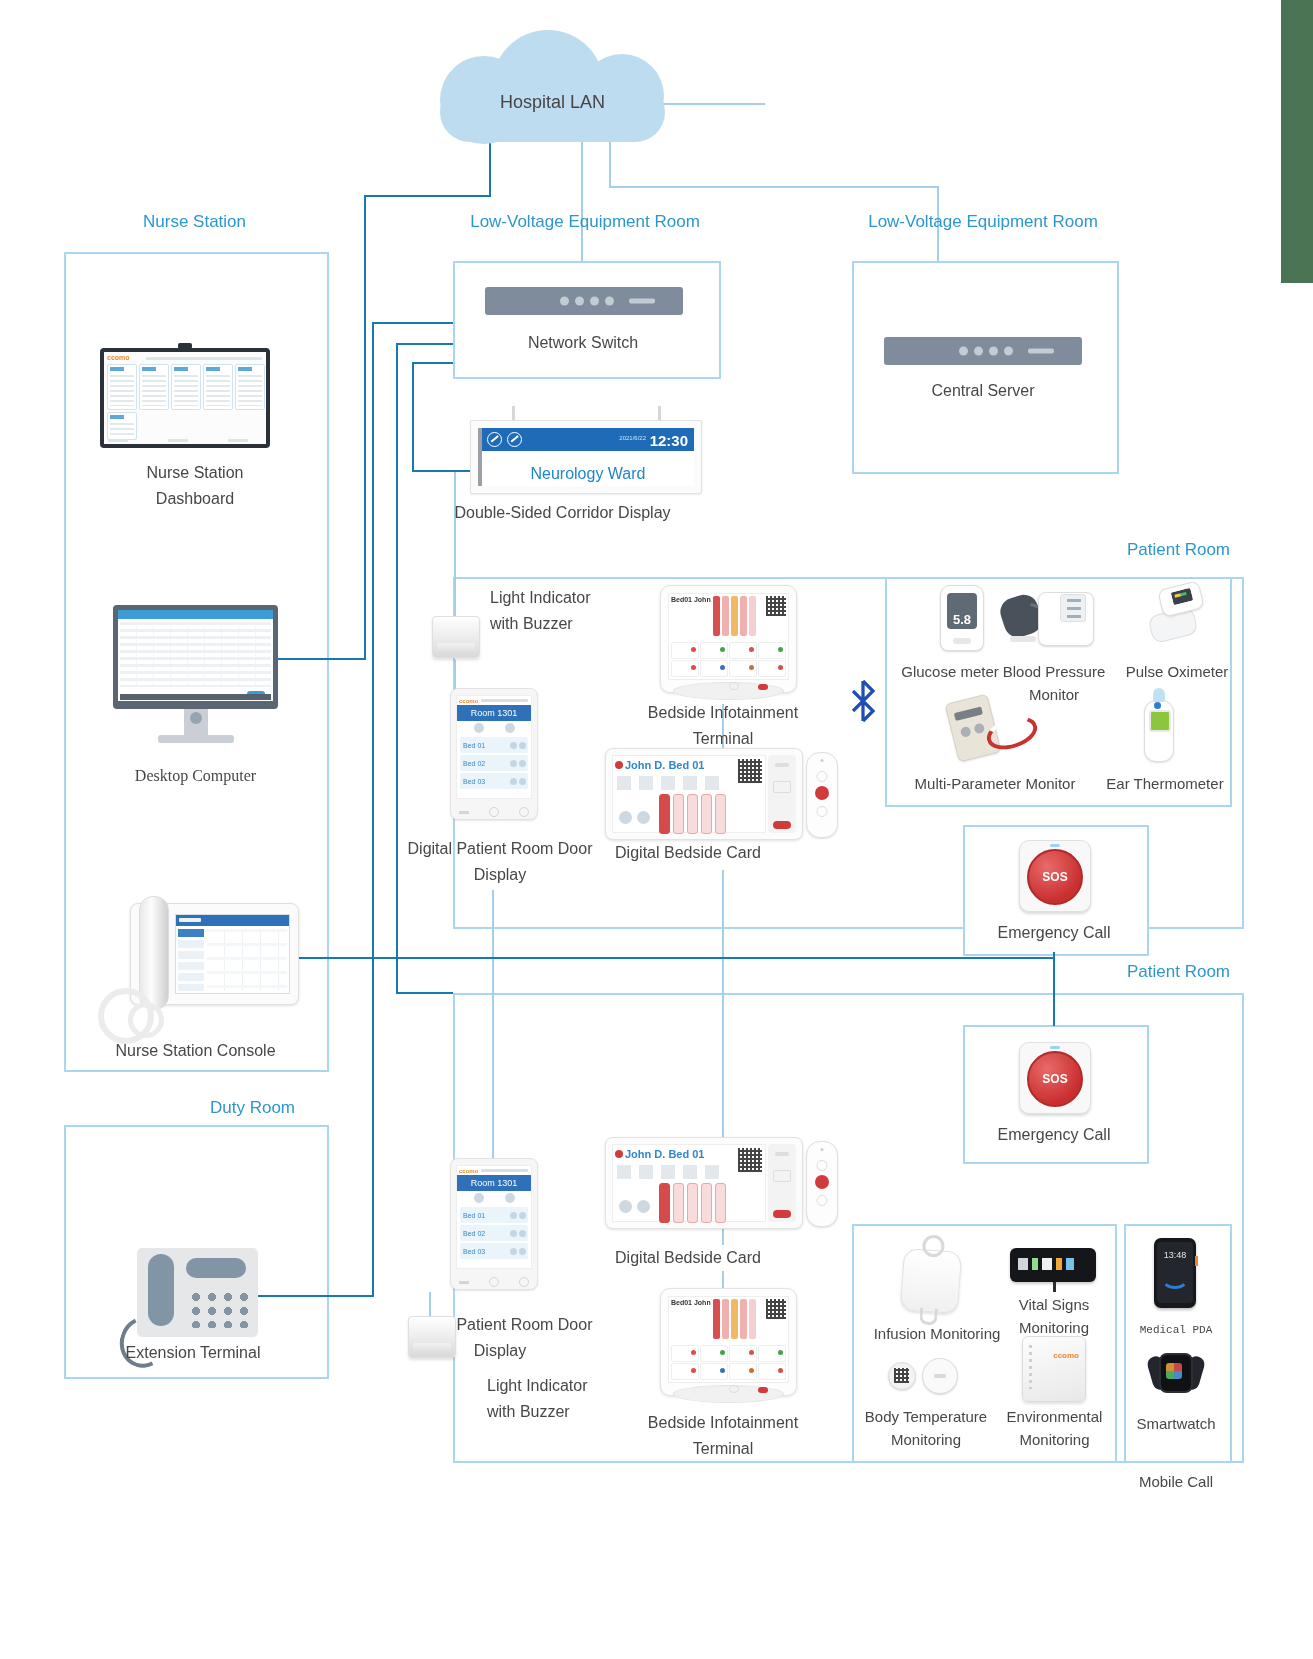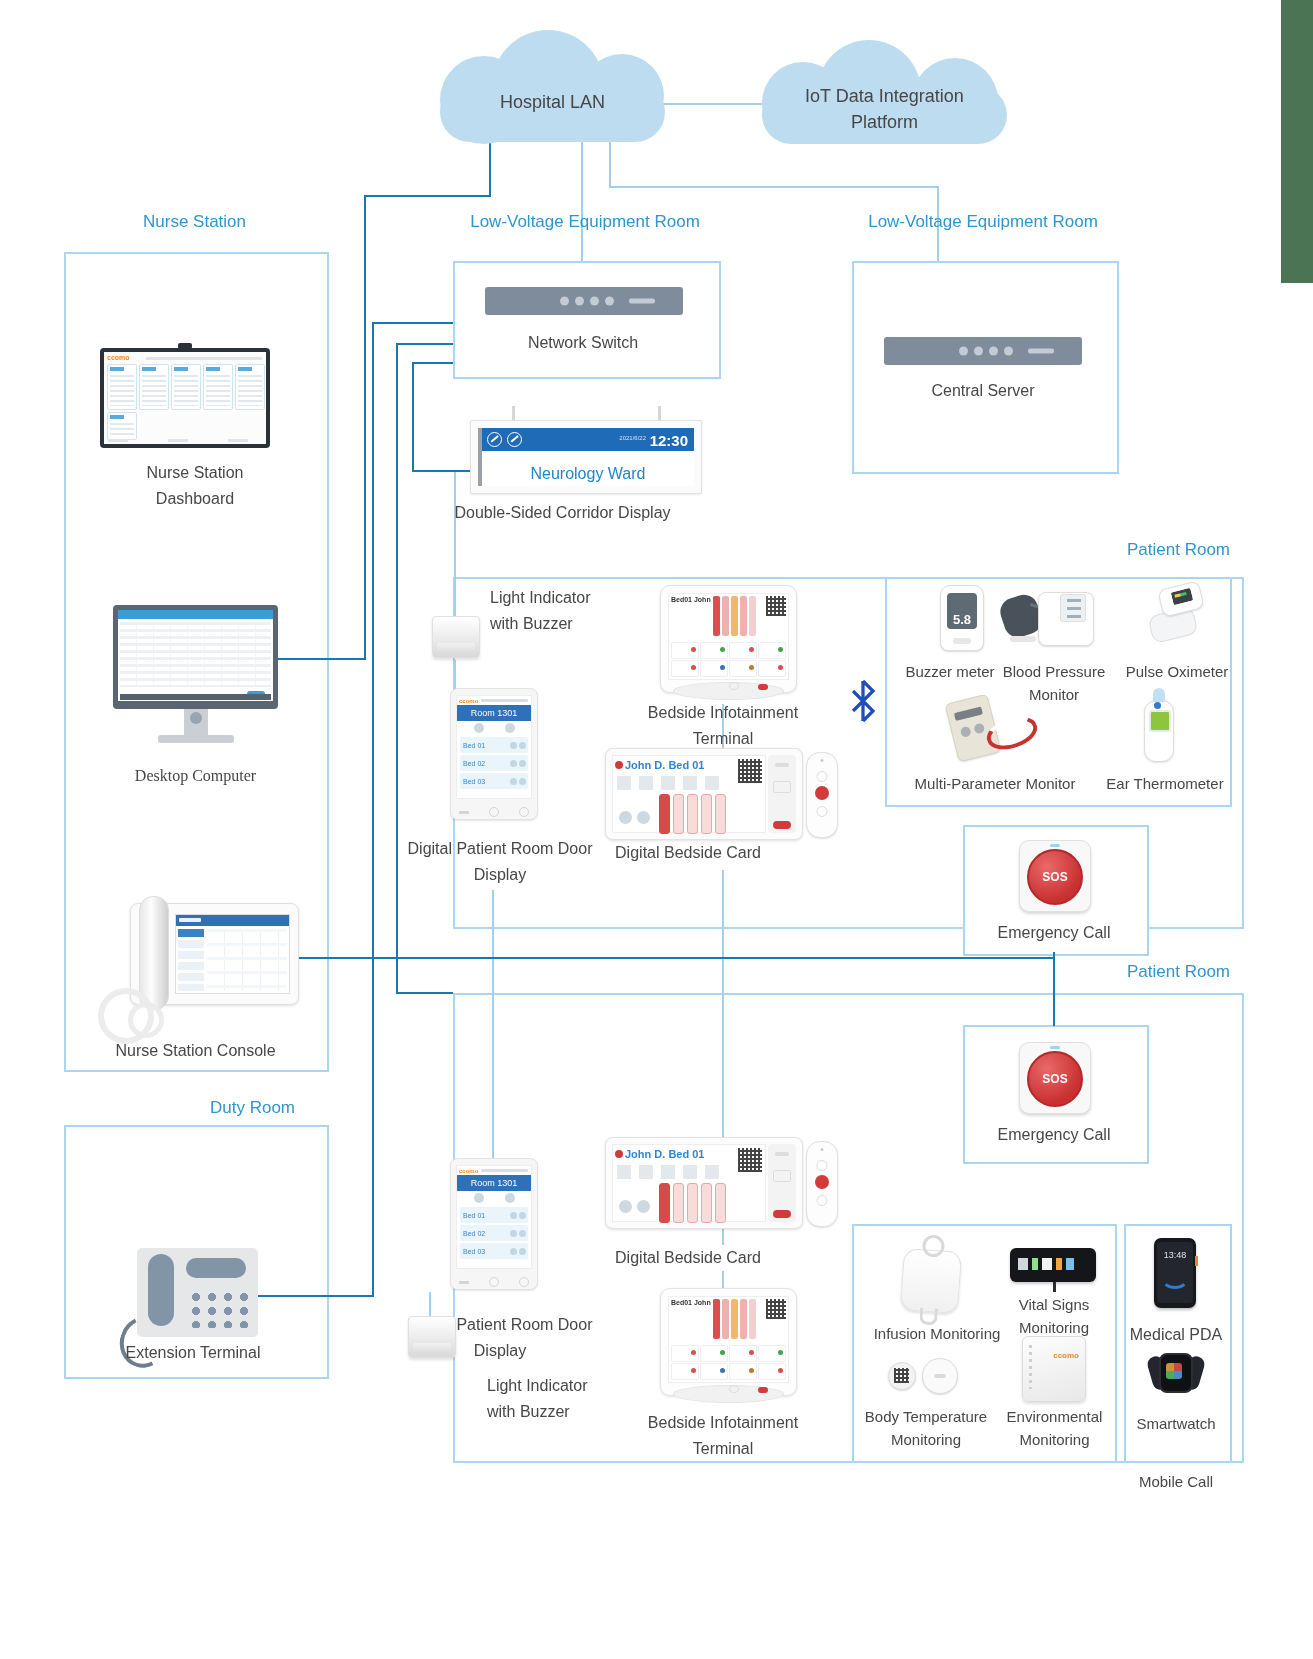--- a/index.html
+++ b/index.html
@@ -227,28 +227,20 @@
   <div class="hl dk" style="left:297px;top:957px;width:758px;"></div>
   <div class="vl dk" style="left:1053px;top:952px;height:74px;"></div>
 
   <div class="cloud" style="left:440px;top:30px;width:225px;height:112px;">
     <div class="c" style="left:0;top:26px;width:88px;height:88px;"></div>
     <div class="c" style="left:52px;top:0;width:112px;height:112px;"></div>
     <div class="c" style="left:140px;top:24px;width:84px;height:84px;"></div>
     <div class="base" style="left:0;top:52px;width:225px;height:60px;"></div>
     <div class="txt" style="top:62px;">Hospital LAN</div>
   </div>
-  <div class="cloud" style="left:762px;top:40px;width:245px;height:100px;">
-    <div class="c" style="left:0;top:22px;width:82px;height:82px;"></div>
-    <div class="c" style="left:55px;top:0;width:104px;height:104px;"></div>
-    <div class="c" style="left:150px;top:18px;width:86px;height:86px;"></div>
-    <div class="base" style="left:0;top:46px;width:245px;height:58px;"></div>
-    <div class="txt" style="top:46px;">IoT Data Integration</div>
-    <div class="txt" style="top:72px;">Platform</div>
-  </div>
 
   <div class="sec-title" style="left:64px;top:212px;width:261px;">Nurse Station</div>
   <div class="sec-title" style="left:415px;top:212px;width:340px;">Low-Voltage Equipment Room</div>
   <div class="sec-title" style="left:813px;top:212px;width:340px;">Low-Voltage Equipment Room</div>
   <div class="sec-title" style="left:1030px;top:540px;width:200px;text-align:right;">Patient Room</div>
   <div class="sec-title" style="left:1030px;top:962px;width:200px;text-align:right;">Patient Room</div>
   <div class="sec-title" style="left:95px;top:1098px;width:200px;text-align:right;">Duty Room</div>
 
   <div class="tv" style="left:100px;top:348px;width:170px;height:100px;">
     <div class="cam"></div>
@@ -438,21 +430,21 @@
   <div class="dev-label" style="left:588px;top:840px;width:200px;">Digital Bedside Card</div>
 
   <svg class="bticon" style="left:848px;top:678px;" width="30" height="46" viewBox="0 0 24 36">
     <path d="M12 2 L12 34 M12 2 L20 10 L4 26 M12 34 L20 26 L4 10" fill="none" stroke="#1D4FB5" stroke-width="2.6"></path>
   </svg>
 
   <div class="gluc" style="left:940px;top:585px;">
     <div class="scr">5.8</div>
     <div class="b"></div>
   </div>
-  <div class="dev-label" style="left:895px;top:660px;width:110px;font-size:15px;">Buzzer meter</div>
+  <div class="dev-label" style="left:895px;top:660px;width:110px;font-size:15px;">Glucose meter</div>
 
   <div class="bpm" style="left:1002px;top:588px;">
     <div class="cuff"></div>
     <div class="tube"></div>
     <div class="unit"></div>
     <div class="scr"></div>
     <div class="bt"></div>
   </div>
   <div class="dev-label" style="left:995px;top:660px;width:118px;font-size:15px;line-height:1.55;">Blood Pressure Monitor</div>
 
@@ -618,21 +610,21 @@
     </div>
   <div class="dev-label" style="left:997px;top:1406px;width:115px;font-size:15px;line-height:1.5;">Environmental Monitoring</div>
 
   <div class="pda" style="left:1154px;top:1238px;">
     <div class="scr">
       <div class="t">13:48</div>
       <div class="arc"></div>
     </div>
     <div class="tab"></div>
   </div>
-  <div class="dev-label" style="left:1128px;top:1322px;width:96px;font-size:16px;">Medical PDA</div>
+  <div class="dev-label" style="left:1128px;top:1322px;width:96px;font-size:11px;font-family:Liberation Mono, monospace;">Medical PDA</div>
 
   <div class="watch" style="left:1150px;top:1350px;">
     <div class="band b1"></div>
     <div class="band b2"></div>
     <div class="face"></div>
   </div>
   <div class="dev-label" style="left:1128px;top:1412px;width:96px;font-size:15px;">Smartwatch</div>
 
   <div class="dev-label" style="left:1101px;top:1470px;width:150px;font-size:15px;">Mobile Call</div>
 

